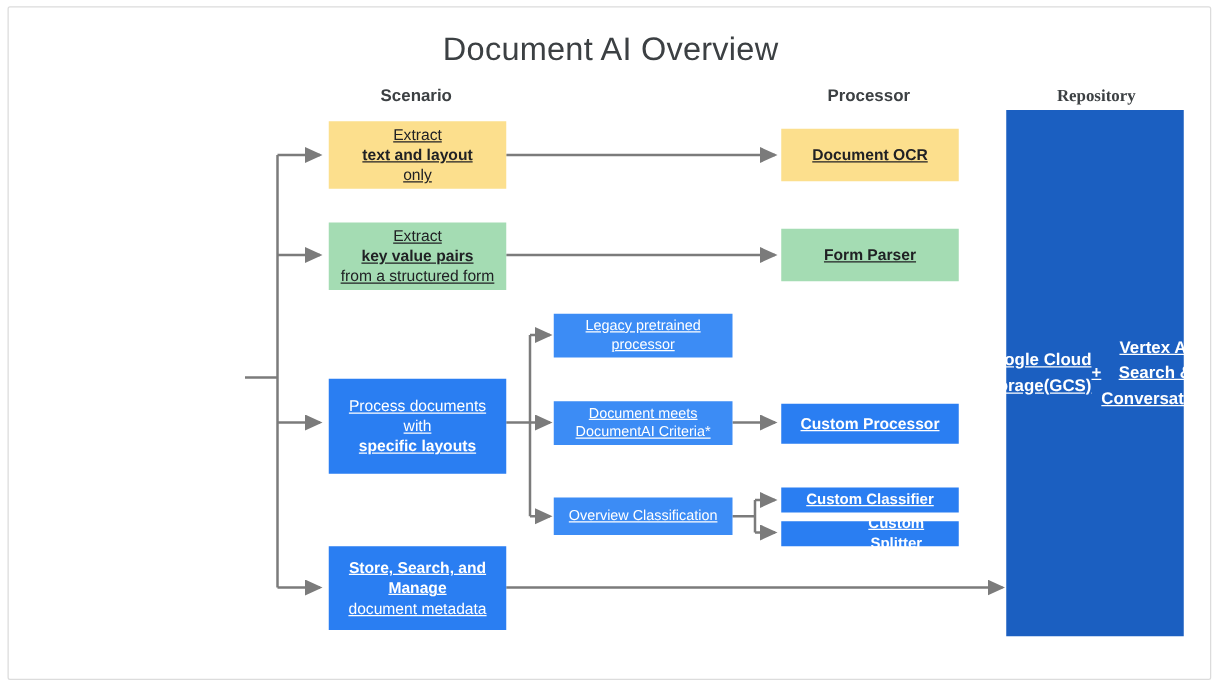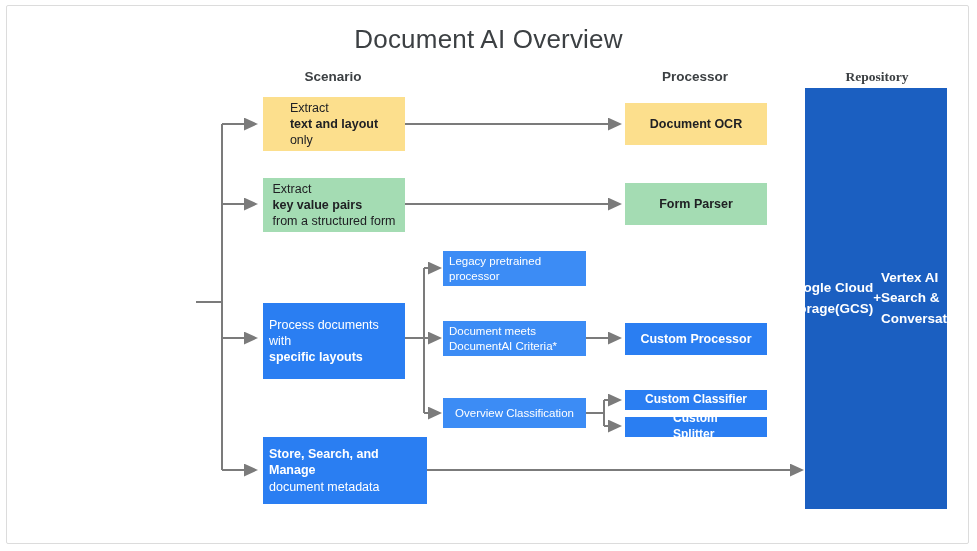--- a/index.html
+++ b/index.html
@@ -39,24 +39,26 @@
     font-size: 13.5px;
     font-weight: bold;
     color: #3c4043;
     text-align: center;
   }
   .box {
     position: absolute;
     display: flex;
     align-items: center;
     justify-content: center;
+    text-align: center;
     font-size: 12.5px;
     line-height: 1.3;
     color: #202124;
     padding: 4px 6px;
+    text-decoration: underline;
   }
   .box span { display: block; }
   .b { font-weight: bold; }
   .start {
     background: #eaecef;
     color: #3c4043;
     font-size: 14.5px;
     line-height: 1.45;
   }
   .yellow { background: #fcdf8d; }
@@ -134,21 +136,21 @@
   </div>
 
   <div class="box green" style="left:263px; top:178px; width:142px; height:54px;">
     <span><span>Extract </span><b class="b">key value pairs</b><span> from a structured form</span></span>
   </div>
 
   <div class="box blue" style="left:263px; top:303px; width:142px; height:76px;">
     <span><span>Process documents with </span><b class="b">specific layouts</b><span></span></span>
   </div>
 
-  <div class="box blue" style="left:263px; top:437px; width:164px; height:67px;">
+  <div class="box blue" style="left:263px; top:437px; width:142px; height:67px;">
     <span><span></span><b class="b">Store, Search, and Manage</b><span> document metadata</span></span>
   </div>
 
   <div class="box blue-lite" style="left:443px; top:251px; width:143px; height:35px;">
     <span>Legacy pretrained processor</span>
   </div>
   <div class="box blue-lite" style="left:443px; top:321px; width:143px; height:35px;">
     <span>Document meets DocumentAI Criteria*</span>
   </div>
   <div class="box blue-lite" style="left:443px; top:398px; width:143px; height:30px;">

